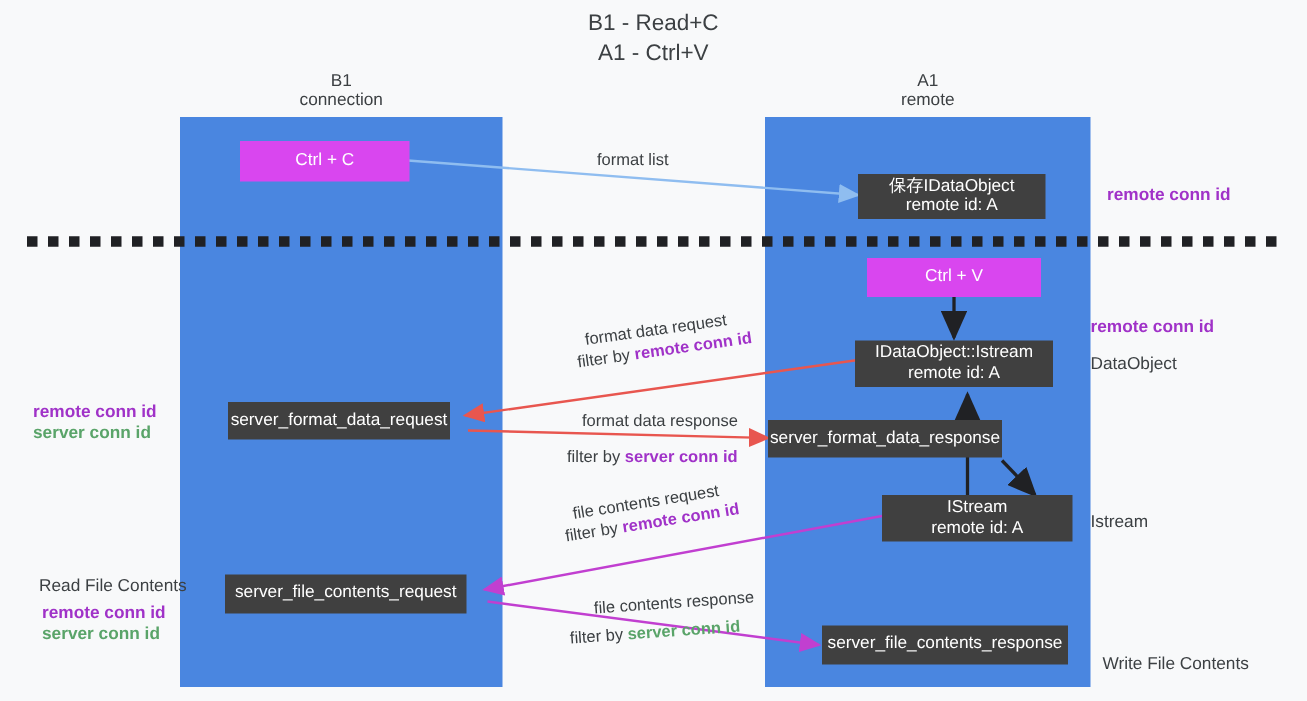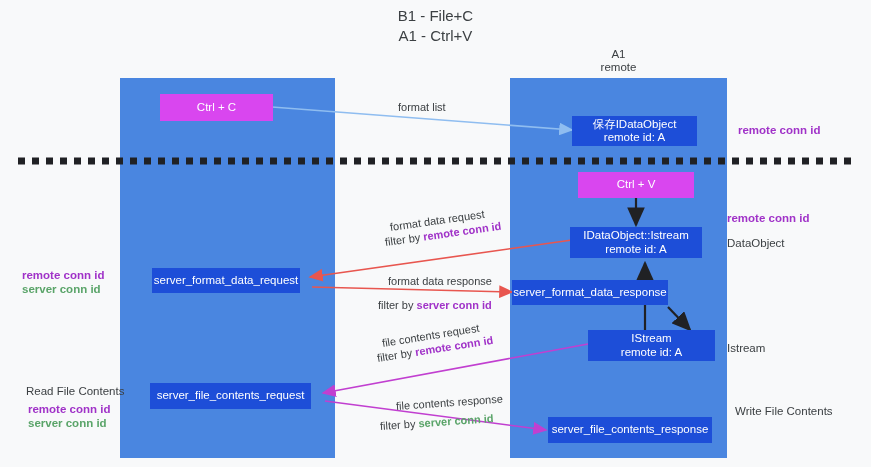--- a/index.html
+++ b/index.html
@@ -28,44 +28,48 @@
   
   .lane{background:#4a86e0;}
 
   
   .node{
     position:absolute;box-sizing:border-box;
     display:flex;flex-direction:column;align-items:center;justify-content:center;
     color:#ffffff;font-size:11.5px;line-height:13.5px;text-align:center;
   }
   .node.green{background:#d946ef;}
-  .node.orange{background:#1d4ed8;}
+  .node.orange{background:#404040;}
   .node span{display:block;white-space:nowrap;}
 
   
   .side-label{font-size:11.5px;line-height:14px;color:#3c4043;white-space:nowrap;}
   .kw-remote{color:#a032c8;font-weight:bold;}
   .kw-server{color:#5aa469;font-weight:bold;}
   .edge-label{
     position:absolute;font-size:11px;line-height:14px;color:#3c4043;
     white-space:nowrap;transform-origin:0 50%;
   }
   .bold-purple{color:#a032c8;font-weight:bold;}
   .bold-green{color:#5aa469;font-weight:bold;}
 </style>
 </head>
 <body>
 
 <div id="canvas">
 
   <div class="abs" id="title">
-    <div>B1 - File+C</div>
+    <div>B1 - Read+C</div>
     <div>A1 - Ctrl+V</div>
   </div>
 
+  <div class="abs col-head" style="left:120px;top:48px;width:215px;">
+    <div>B1</div>
+    <div>connection</div>
+  </div>
   <div class="abs col-head" style="left:510px;top:48px;width:217px;">
     <div>A1</div>
     <div>remote</div>
   </div>
 
   <div class="abs lane" style="left:120px;top:78px;width:215px;height:380px;"></div>
   <div class="abs lane" style="left:510px;top:78px;width:217px;height:380px;"></div>
 
   <svg class="layer" viewBox="0 0 871 467">
     <defs>
@@ -176,21 +180,21 @@
   </div>
 
   <div class="abs side-label kw-remote" style="left:738px;top:123px;">remote conn id</div>
 
   <div class="abs side-label kw-remote" style="left:727px;top:211px;">remote conn id</div>
 
   <div class="abs side-label" style="left:727px;top:236px;">DataObject</div>
 
   <div class="abs side-label" style="left:727px;top:341px;">Istream</div>
 
-  <div class="abs side-label" style="left:735px;top:404px;">Write File Contents</div>
+  <div class="abs side-label" style="left:735px;top:436px;">Write File Contents</div>
 
   <div class="abs side-label kw-remote" style="left:22px;top:268px;">remote conn id</div>
   <div class="abs side-label kw-server" style="left:22px;top:282px;">server conn id</div>
 
   <div class="abs side-label" style="left:26px;top:384px;">Read File Contents</div>
   <div class="abs side-label kw-remote" style="left:28px;top:402px;">remote conn id</div>
   <div class="abs side-label kw-server" style="left:28px;top:416px;">server conn id</div>
 
 </div>
 

